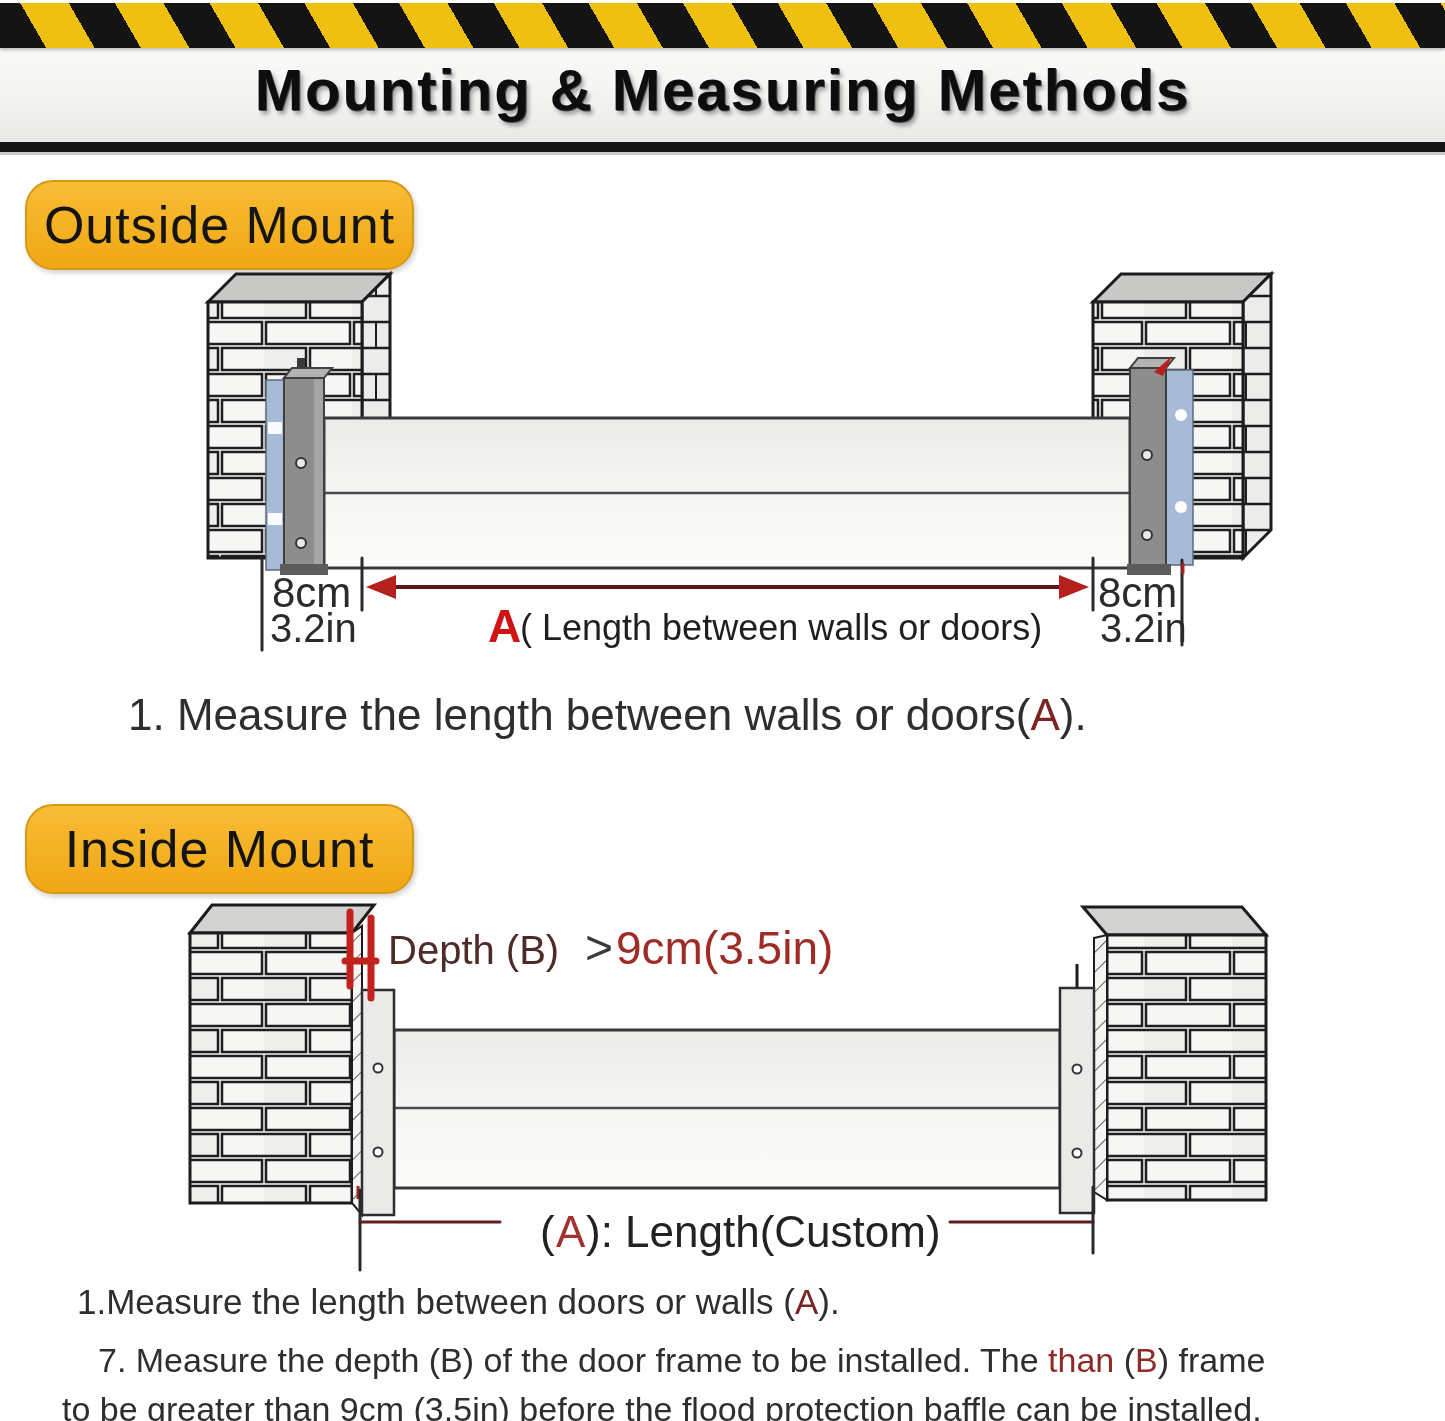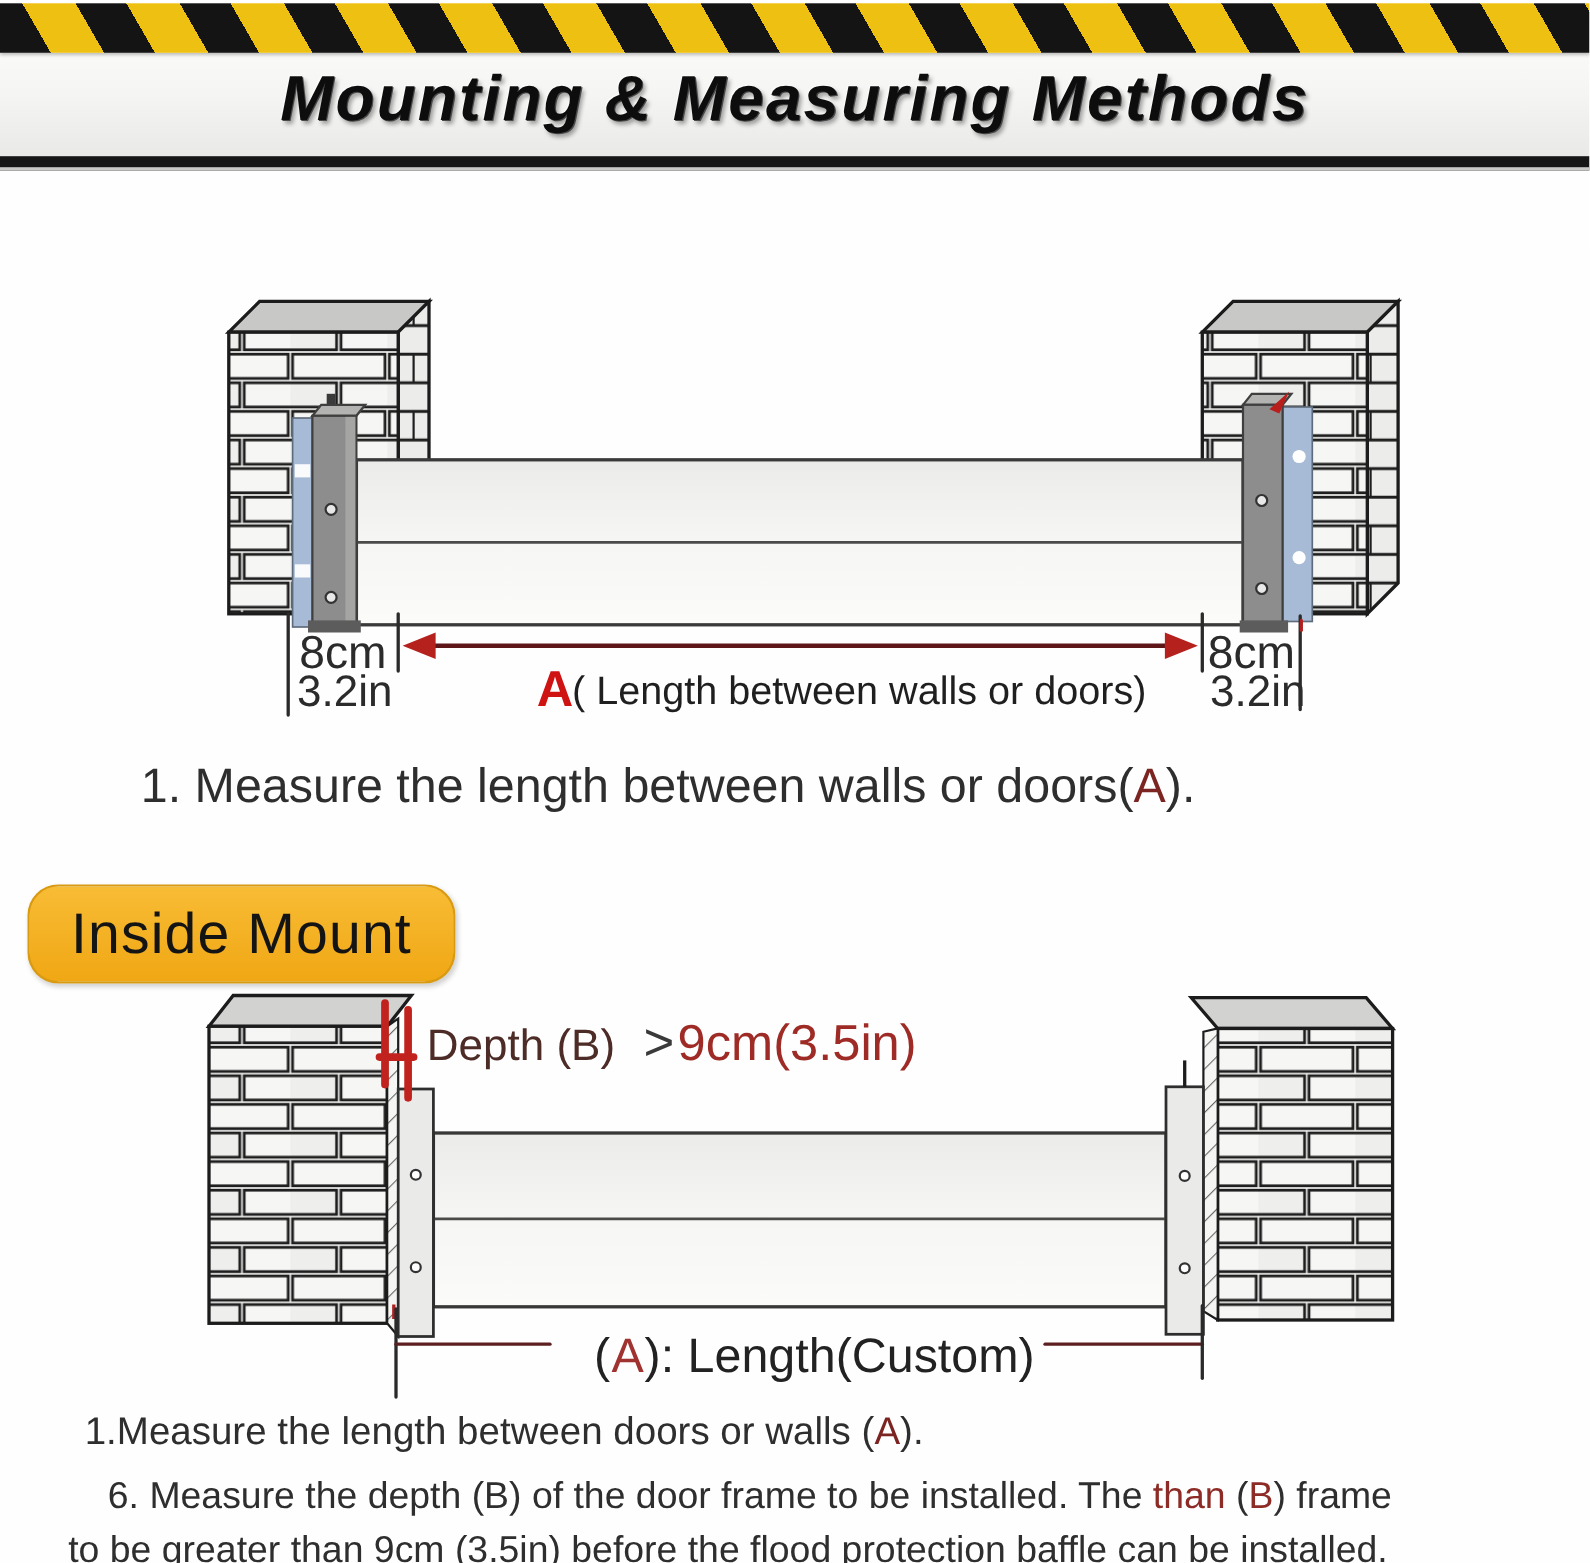--- a/index.html
+++ b/index.html
@@ -20,21 +20,20 @@
     position:absolute;top:3px;left:0;width:1445px;height:45px;
     background:repeating-linear-gradient(60deg,#141414 0 40px,#eec011 40px 82px);
     box-shadow:0 2px 3px rgba(0,0,0,.25);
   }
   .page-title{
     position:absolute;top:56px;left:0;width:1445px;
     text-align:center;
     font-size:58px;font-weight:bold;letter-spacing:2px;color:#0d0d0d;
     text-shadow:1px 1px 0 #4a4a4a,3px 4px 4px rgba(0,0,0,.35),-1px -1px 1px rgba(255,255,255,.65);
     white-space:nowrap;
-    font-style:italic;
   }
   .title-sep{
     position:absolute;top:142px;left:0;width:1445px;height:10px;
     background:#161616;border-bottom:3px solid #c9c9c7;
   }
 
   
   .badge{
     position:absolute;left:25px;width:385px;height:86px;
     background:linear-gradient(#f8bc35,#f0a714);
@@ -66,20 +65,23 @@
 </head>
 <body>
 
 <div class="stage">
 
   <div class="title-band"></div>
   <div class="hazard"></div>
   <div class="page-title">Mounting &amp; Measuring Methods</div>
   <div class="title-sep"></div>
 
+  <div class="badge badge-outside">
+    <span>Outside Mount</span>
+  </div>
 
   <svg class="svg-abs" style="top:268px;" width="1445" height="402" viewBox="0 0 1445 402">
     <defs>
       <pattern id="brick" patternUnits="userSpaceOnUse" width="88" height="52">
         <rect width="88" height="52" fill="#f3f3f1"></rect>
         <rect x="2" y="2" width="84" height="22" fill="#f6f6f4" stroke="#1e1e1e" stroke-width="2.5"></rect>
         <rect x="-42" y="28" width="84" height="22" fill="#eeeeec" stroke="#1e1e1e" stroke-width="2.5"></rect>
         <rect x="46" y="28" width="84" height="22" fill="#f6f6f4" stroke="#1e1e1e" stroke-width="2.5"></rect>
       </pattern>
       <pattern id="rows" patternUnits="userSpaceOnUse" width="30" height="52">
@@ -221,20 +223,20 @@
       <text x="556" y="349" font-size="44" fill="#a03330">A</text>
       <text x="586" y="349" font-size="44" fill="#222222">): Length(Custom)</text>
     </g>
   </svg>
 
   <div class="step b-step1">
     <span>1.Measure the length between doors or walls (</span><span class="hl-a">A</span><span>).</span>
   </div>
   <div class="step b-step2">
     <div class="row1">
-      <span>6. Measure the depth (B) of the door frame to be installed. The </span><span class="hl">than</span><span> (</span><span class="hl">B</span><span>) frame</span>
+      <span>7. Measure the depth (B) of the door frame to be installed. The </span><span class="hl">than</span><span> (</span><span class="hl">B</span><span>) frame</span>
     </div>
     <div class="row2">
       <span>to be greater than 9cm (3.5in) before the flood protection baffle can be installed.</span>
     </div>
   </div>
 
 </div>
 
 </body></html>

